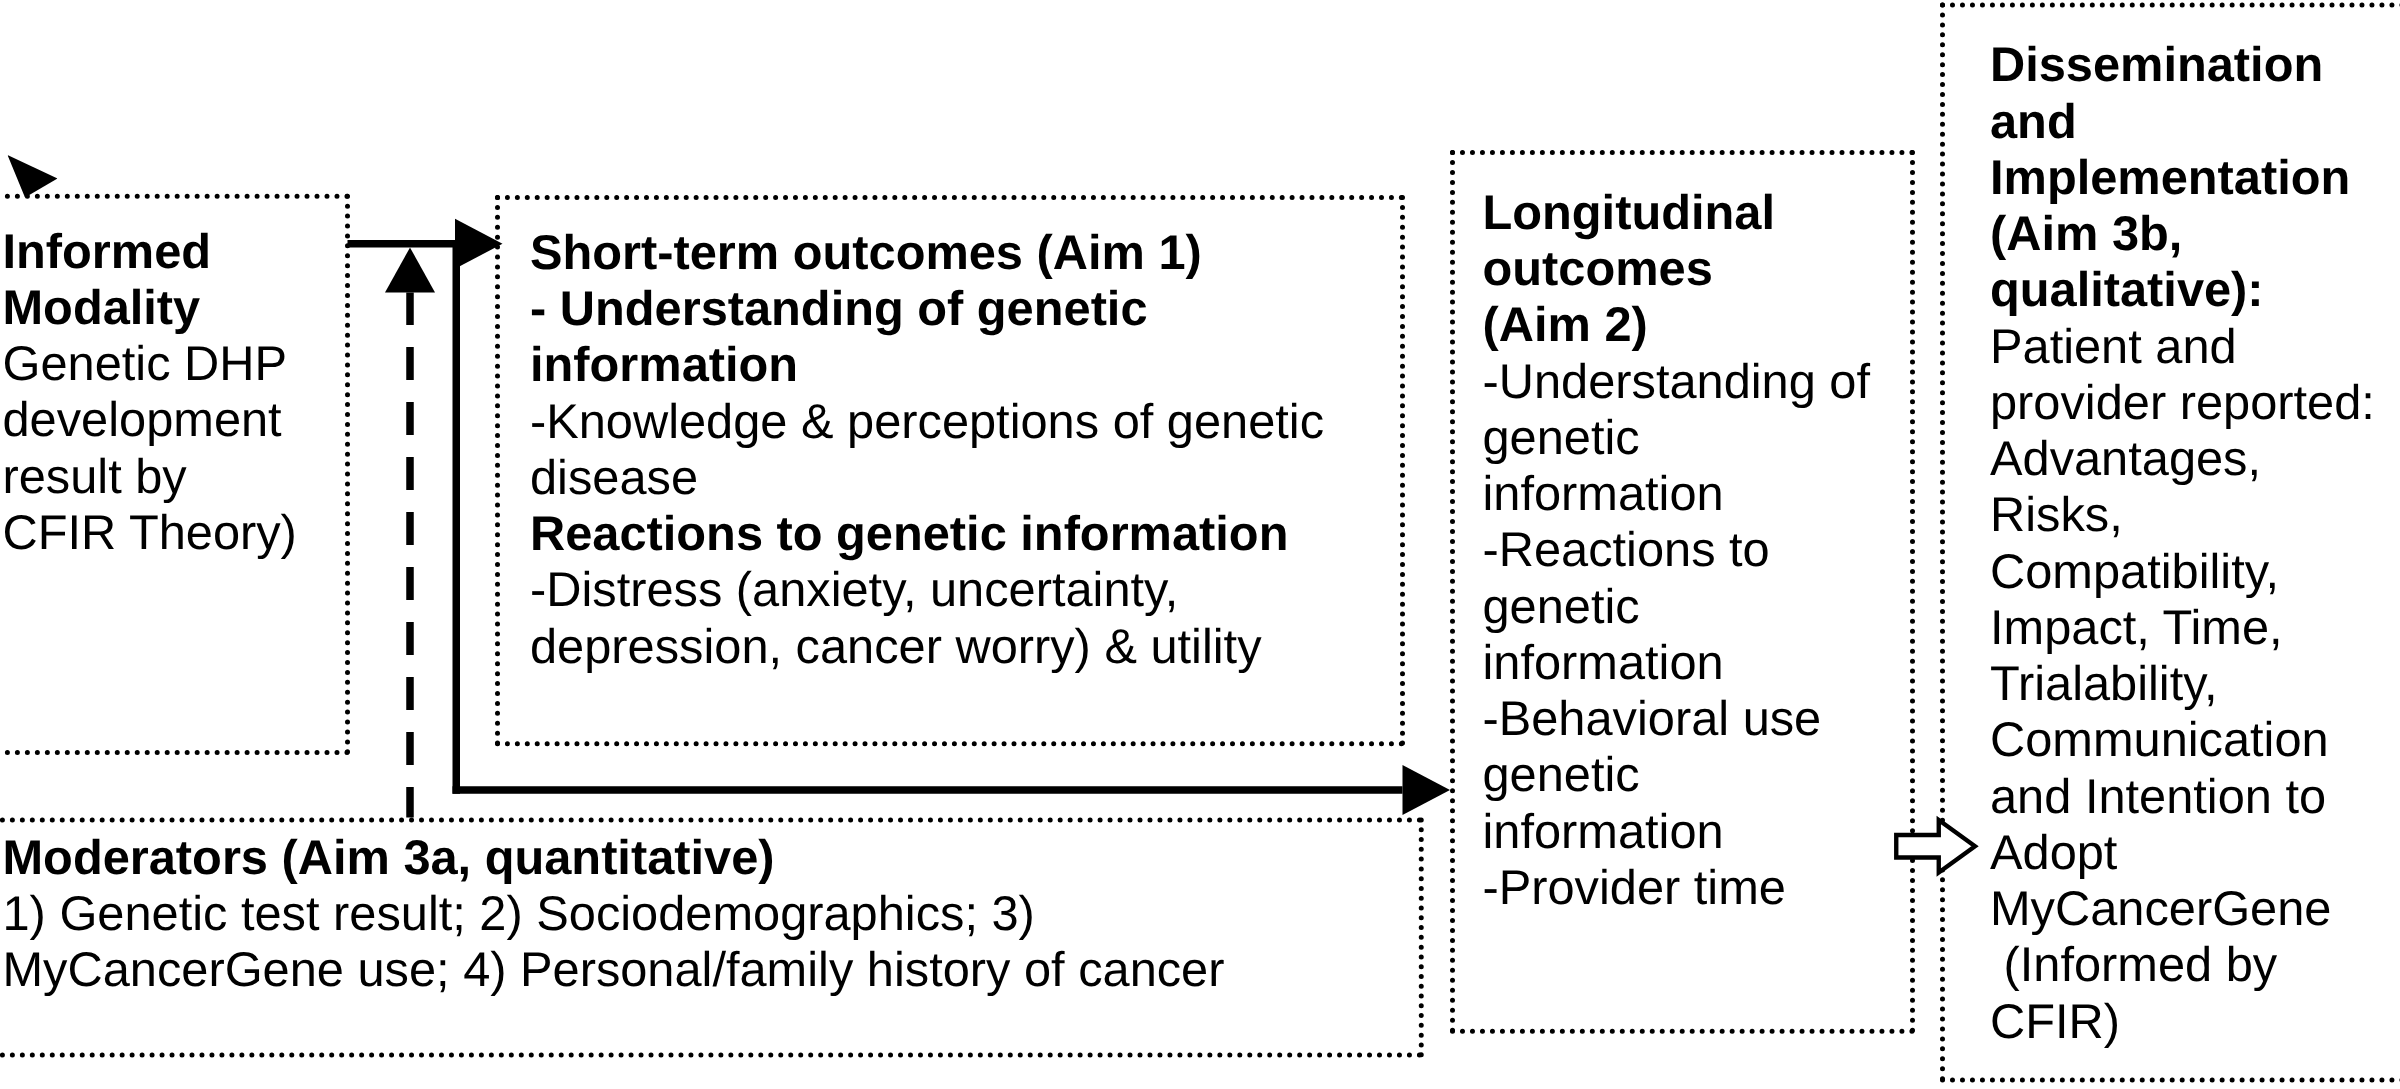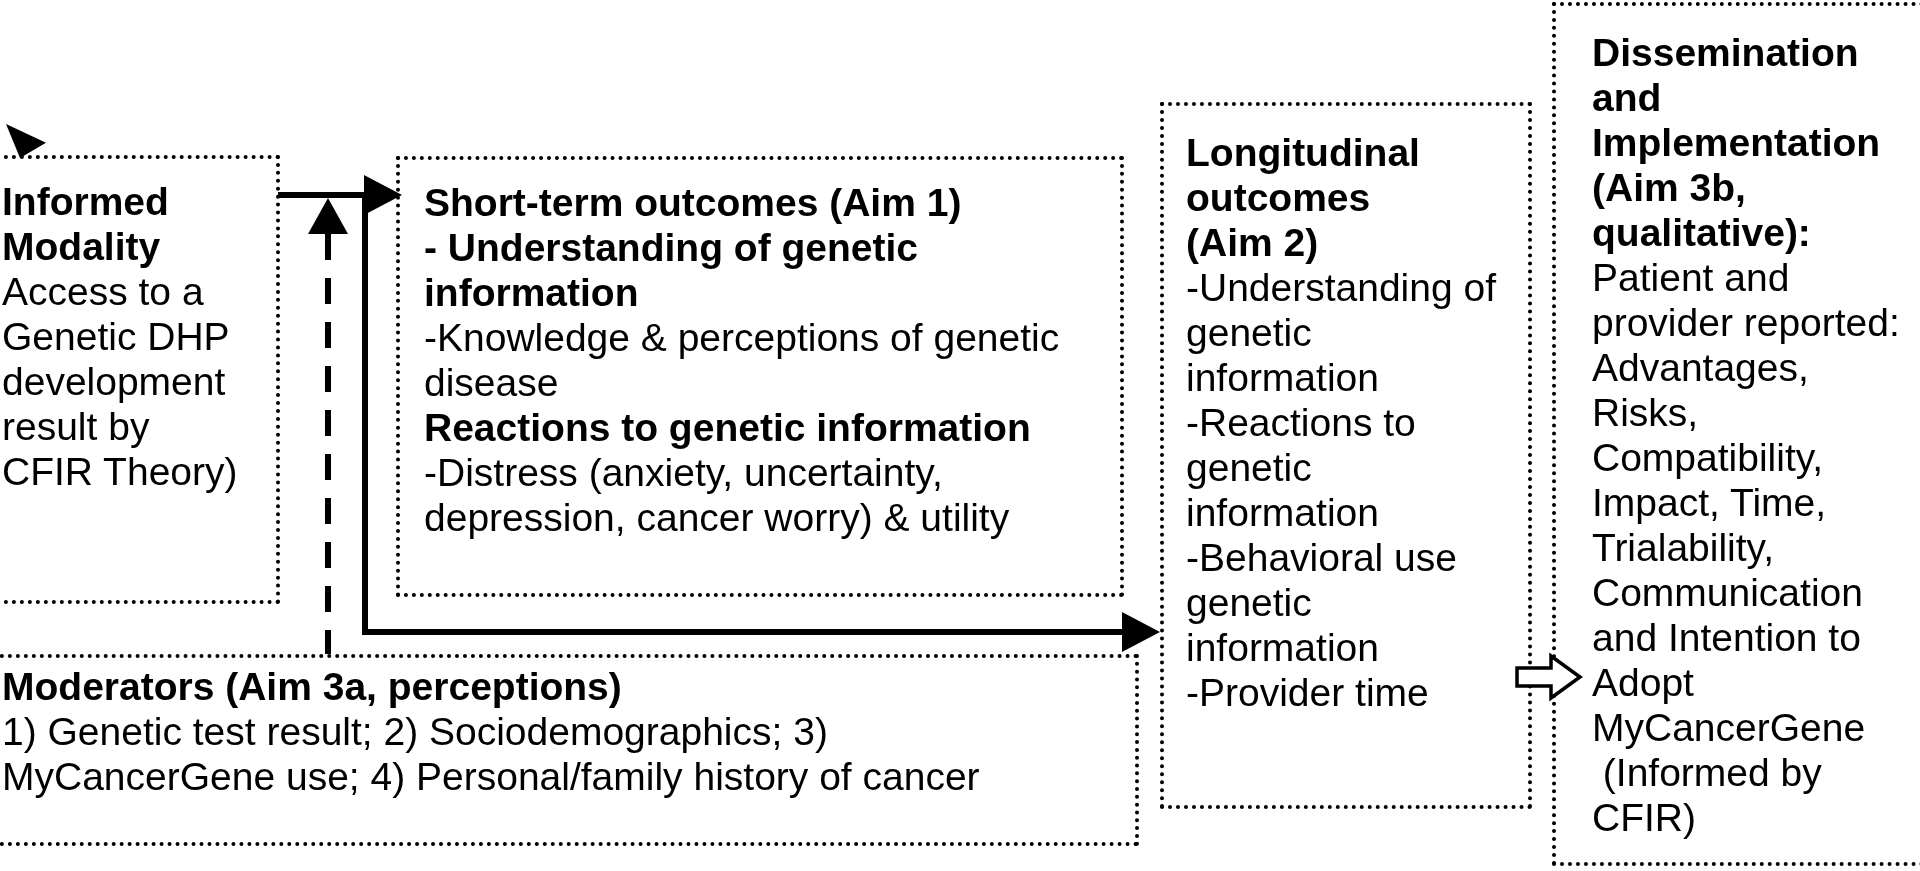--- a/index.html
+++ b/index.html
@@ -51,42 +51,41 @@
 </style>
 </head>
 <body>
 
 <div id="canvas">
 
   <div class="box" style="left:-60px; top:155px; width:340px; height:449px;">
     <div class="txt" style="padding:20px 0 0 58px;">
         <div class="ln b">Informed</div>
         <div class="ln b">Modality</div>
-        <div class="ln r">Access to a</div>
         <div class="ln r">Genetic DHP</div>
         <div class="ln r">development</div>
         <div class="ln r">result by</div>
         <div class="ln r">CFIR Theory)</div>
       </div>
   </div>
 
   <div class="box" style="left:396px; top:156px; width:728px; height:441px;">
     <div class="txt" style="padding:20px 0 0 24px;">
         <div class="ln b">Short-term outcomes (Aim 1)</div>
         <div class="ln bi">- Understanding of genetic</div>
         <div class="ln bi">information</div>
         <div class="ln r">-Knowledge &amp; perceptions of genetic</div>
         <div class="ln r">disease</div>
         <div class="ln bi">Reactions to genetic information</div>
         <div class="ln r">-Distress (anxiety, uncertainty,</div>
         <div class="ln r">depression, cancer worry) &amp; utility</div>
       </div>
   </div>
 
-  <div class="box" style="left:1160px; top:102px; width:372px; height:707px;">
+  <div class="box" style="left:1160px; top:120px; width:372px; height:707px;">
     <div class="txt" style="padding:24px 0 0 22px;">
         <div class="ln b">Longitudinal</div>
         <div class="ln b">outcomes</div>
         <div class="ln b">(Aim 2)</div>
         <div class="ln r">-Understanding of</div>
         <div class="ln r">genetic</div>
         <div class="ln r">information</div>
         <div class="ln r">-Reactions to</div>
         <div class="ln r">genetic</div>
         <div class="ln r">information</div>
@@ -115,21 +114,21 @@
         <div class="ln r">and Intention to</div>
         <div class="ln r">Adopt</div>
         <div class="ln r">MyCancerGene</div>
         <div class="ln r"> (Informed by</div>
         <div class="ln r">CFIR)</div>
       </div>
   </div>
 
   <div class="box" style="left:-40px; top:654px; width:1179px; height:192px;">
     <div class="txt" style="padding:6px 0 0 38px;">
-        <div class="ln b">Moderators (Aim 3a, perceptions)</div>
+        <div class="ln b">Moderators (Aim 3a, quantitative)</div>
         <div class="ln r">1) Genetic test result; 2) Sociodemographics; 3)</div>
         <div class="ln r">MyCancerGene use; 4) Personal/family history of cancer</div>
       </div>
   </div>
 
   <div class="hline" style="left:278px; top:192px; width:92px; height:6px;"></div>
   <div class="tri head-right" style="left:364px; top:175px;"></div>
 
   <div class="vline" style="left:362px; top:192px; width:6px; height:443px;"></div>
   <div class="hline" style="left:362px; top:629px; width:760px; height:6px;"></div>

